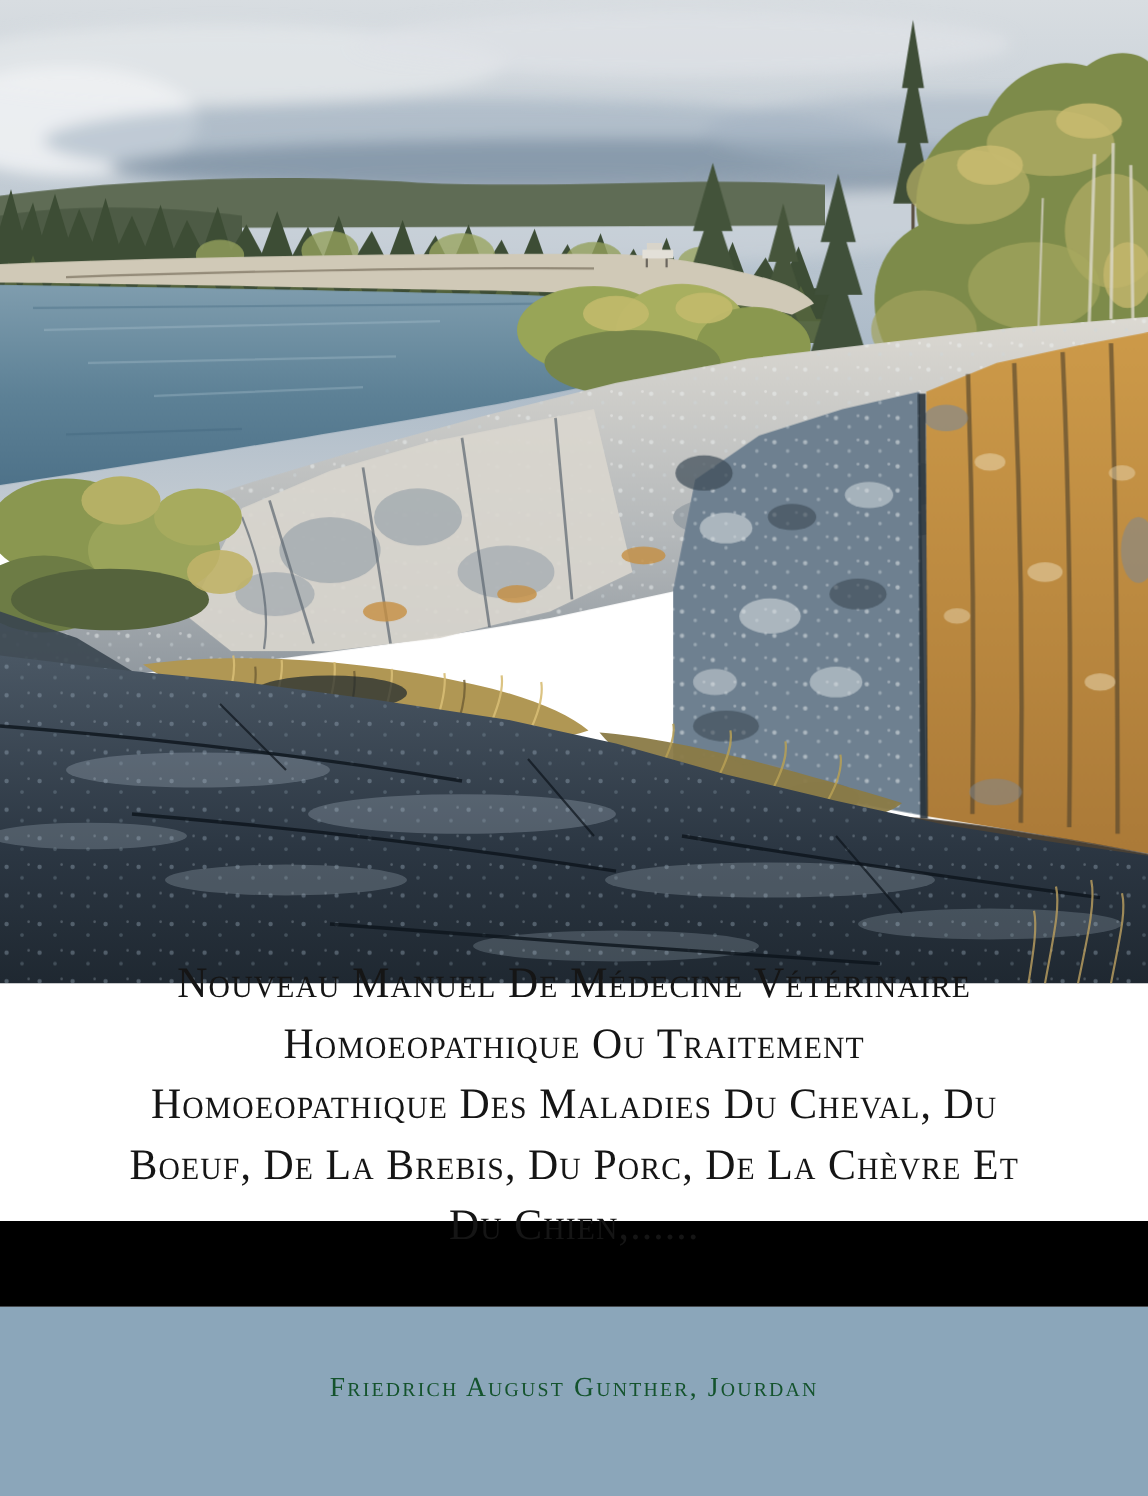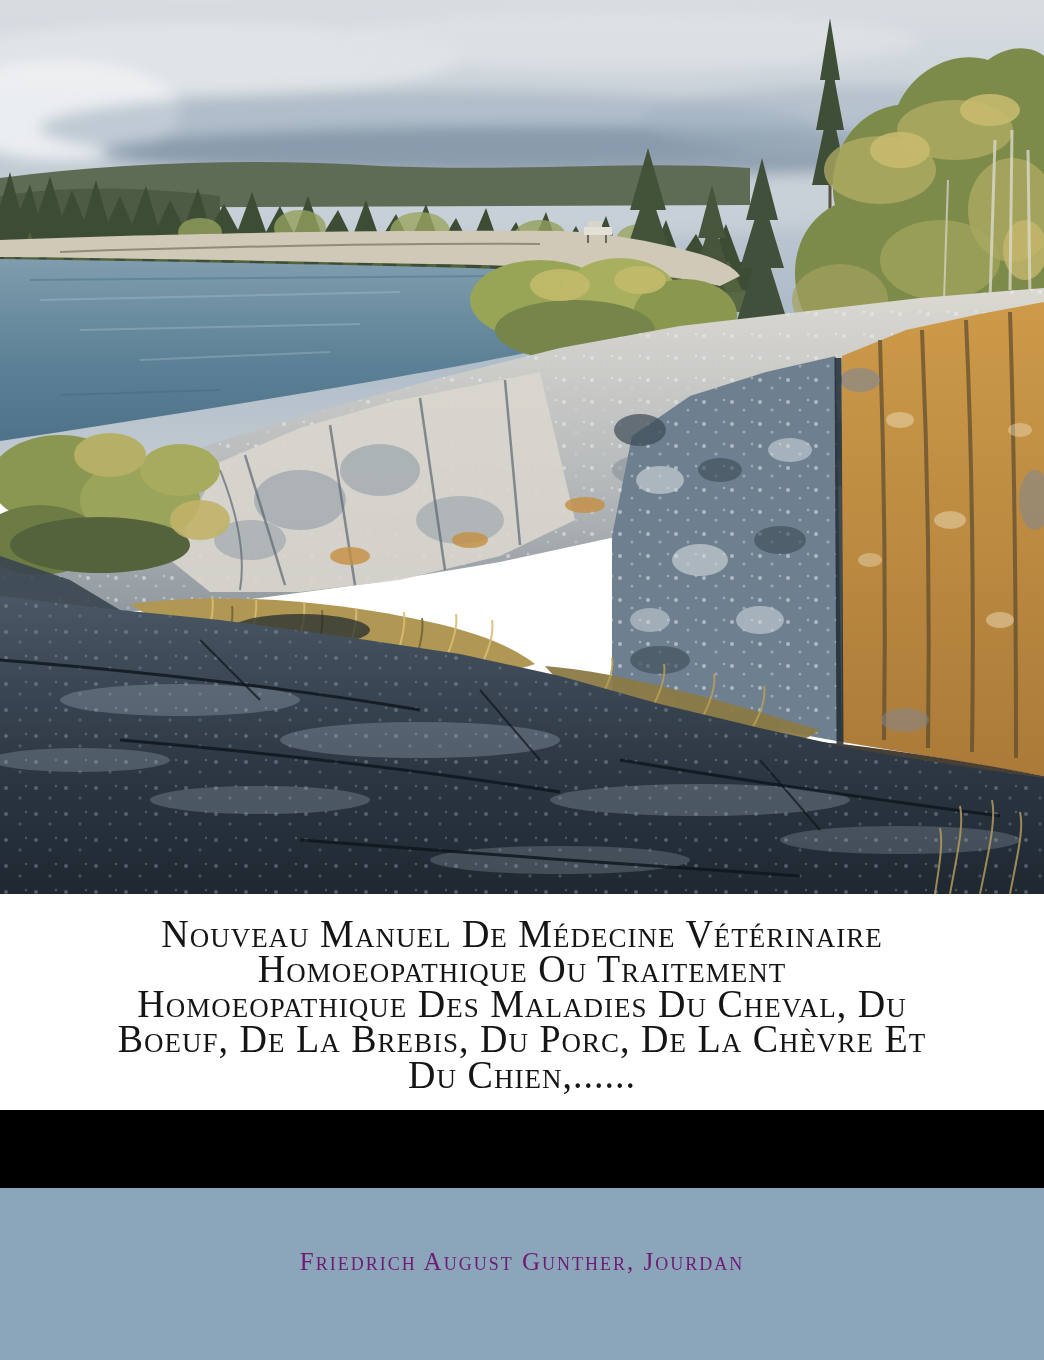--- a/index.html
+++ b/index.html
@@ -10,21 +10,21 @@
     background:#ffffff;
     font-family:"Liberation Serif", serif;
   }
   .photo{width:1044px;height:894px;display:block;line-height:0;}
   .photo svg{display:block;}
   .title-band{
     width:1044px;height:216px;
     background:#ffffff;
     display:flex;flex-direction:column;
     justify-content:center;align-items:center;
-    box-sizing:border-box;padding-top:4px;
+    box-sizing:border-box;padding-top:4px;gap:20px;
   }
   .title-line{
     font-family:"Liberation Serif", serif;
     font-variant:small-caps;
     font-size:38px;line-height:35px;
     letter-spacing:1px;
     color:#151515;
     white-space:nowrap;
     transform:scaleY(1.04);
   }
@@ -33,21 +33,21 @@
   }
   .author-band{
     width:1044px;height:172px;background:#8ba6ba;
     display:flex;justify-content:center;align-items:center;
     box-sizing:border-box;padding-bottom:24px;
   }
   .author-names{
     font-family:"Liberation Serif", serif;
     font-variant:small-caps;
     font-size:25px;letter-spacing:2px;
-    color:#701a75;white-space:nowrap;
+    color:#14532d;white-space:nowrap;
   }
 </style>
 </head>
 <body>
 
 <div class="cover">
 
   <div class="photo">
   <svg width="1044" height="894" viewBox="0 0 1044 894" xmlns="http://www.w3.org/2000/svg">
     <defs>

